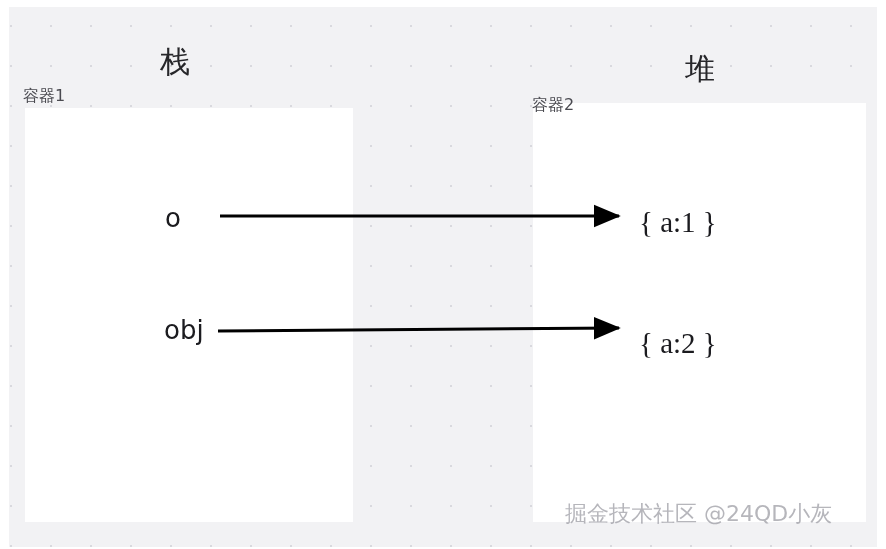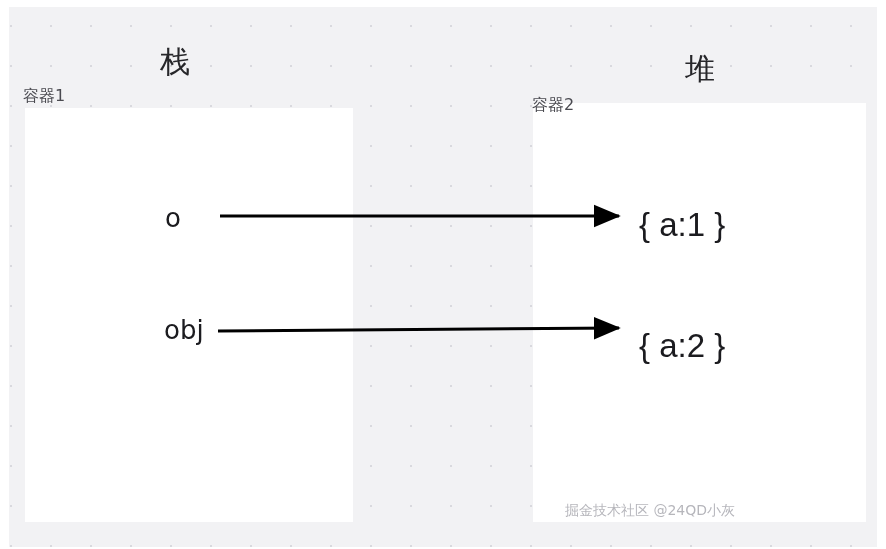--- a/index.html
+++ b/index.html
@@ -90,25 +90,25 @@
     white-space: nowrap;
     font-family: "DejaVu Sans", "Liberation Sans", sans-serif;
   }
   #var-o   { left: 165px; top: 205px; }
   #var-obj { left: 164px; top: 317px; text-align: center; }
 
   
   .obj-value {
     position: absolute;
     z-index: 14;
-    font-size: 33px;
+    font-size: 29px;
     color: #1b1b1f;
     line-height: 1;
     white-space: nowrap;
-    font-family: Liberation Sans, sans-serif;
+    font-family: Liberation Serif, serif;
   }
   #obj-a1 { left: 639px; top: 208px; }
   #obj-a2 { left: 639px; top: 329px; }
 
   
   #arrow-layer {
     position: absolute;
     left: 0;
     top: 0;
     width: 886px;
@@ -116,21 +116,21 @@
     z-index: 20;
     pointer-events: none;
   }
 
   
   #watermark {
     position: absolute;
     left: 565px;
     top: 503px;
     z-index: 25;
-    font-size: 14px;
+    font-size: 22px;
     line-height: 1;
     color: #9a9aa2;
     opacity: 0.72;
     white-space: nowrap;
     font-family: "DejaVu Sans", "Liberation Sans", sans-serif;
   }
 </style>
 </head>
 <body>
 

